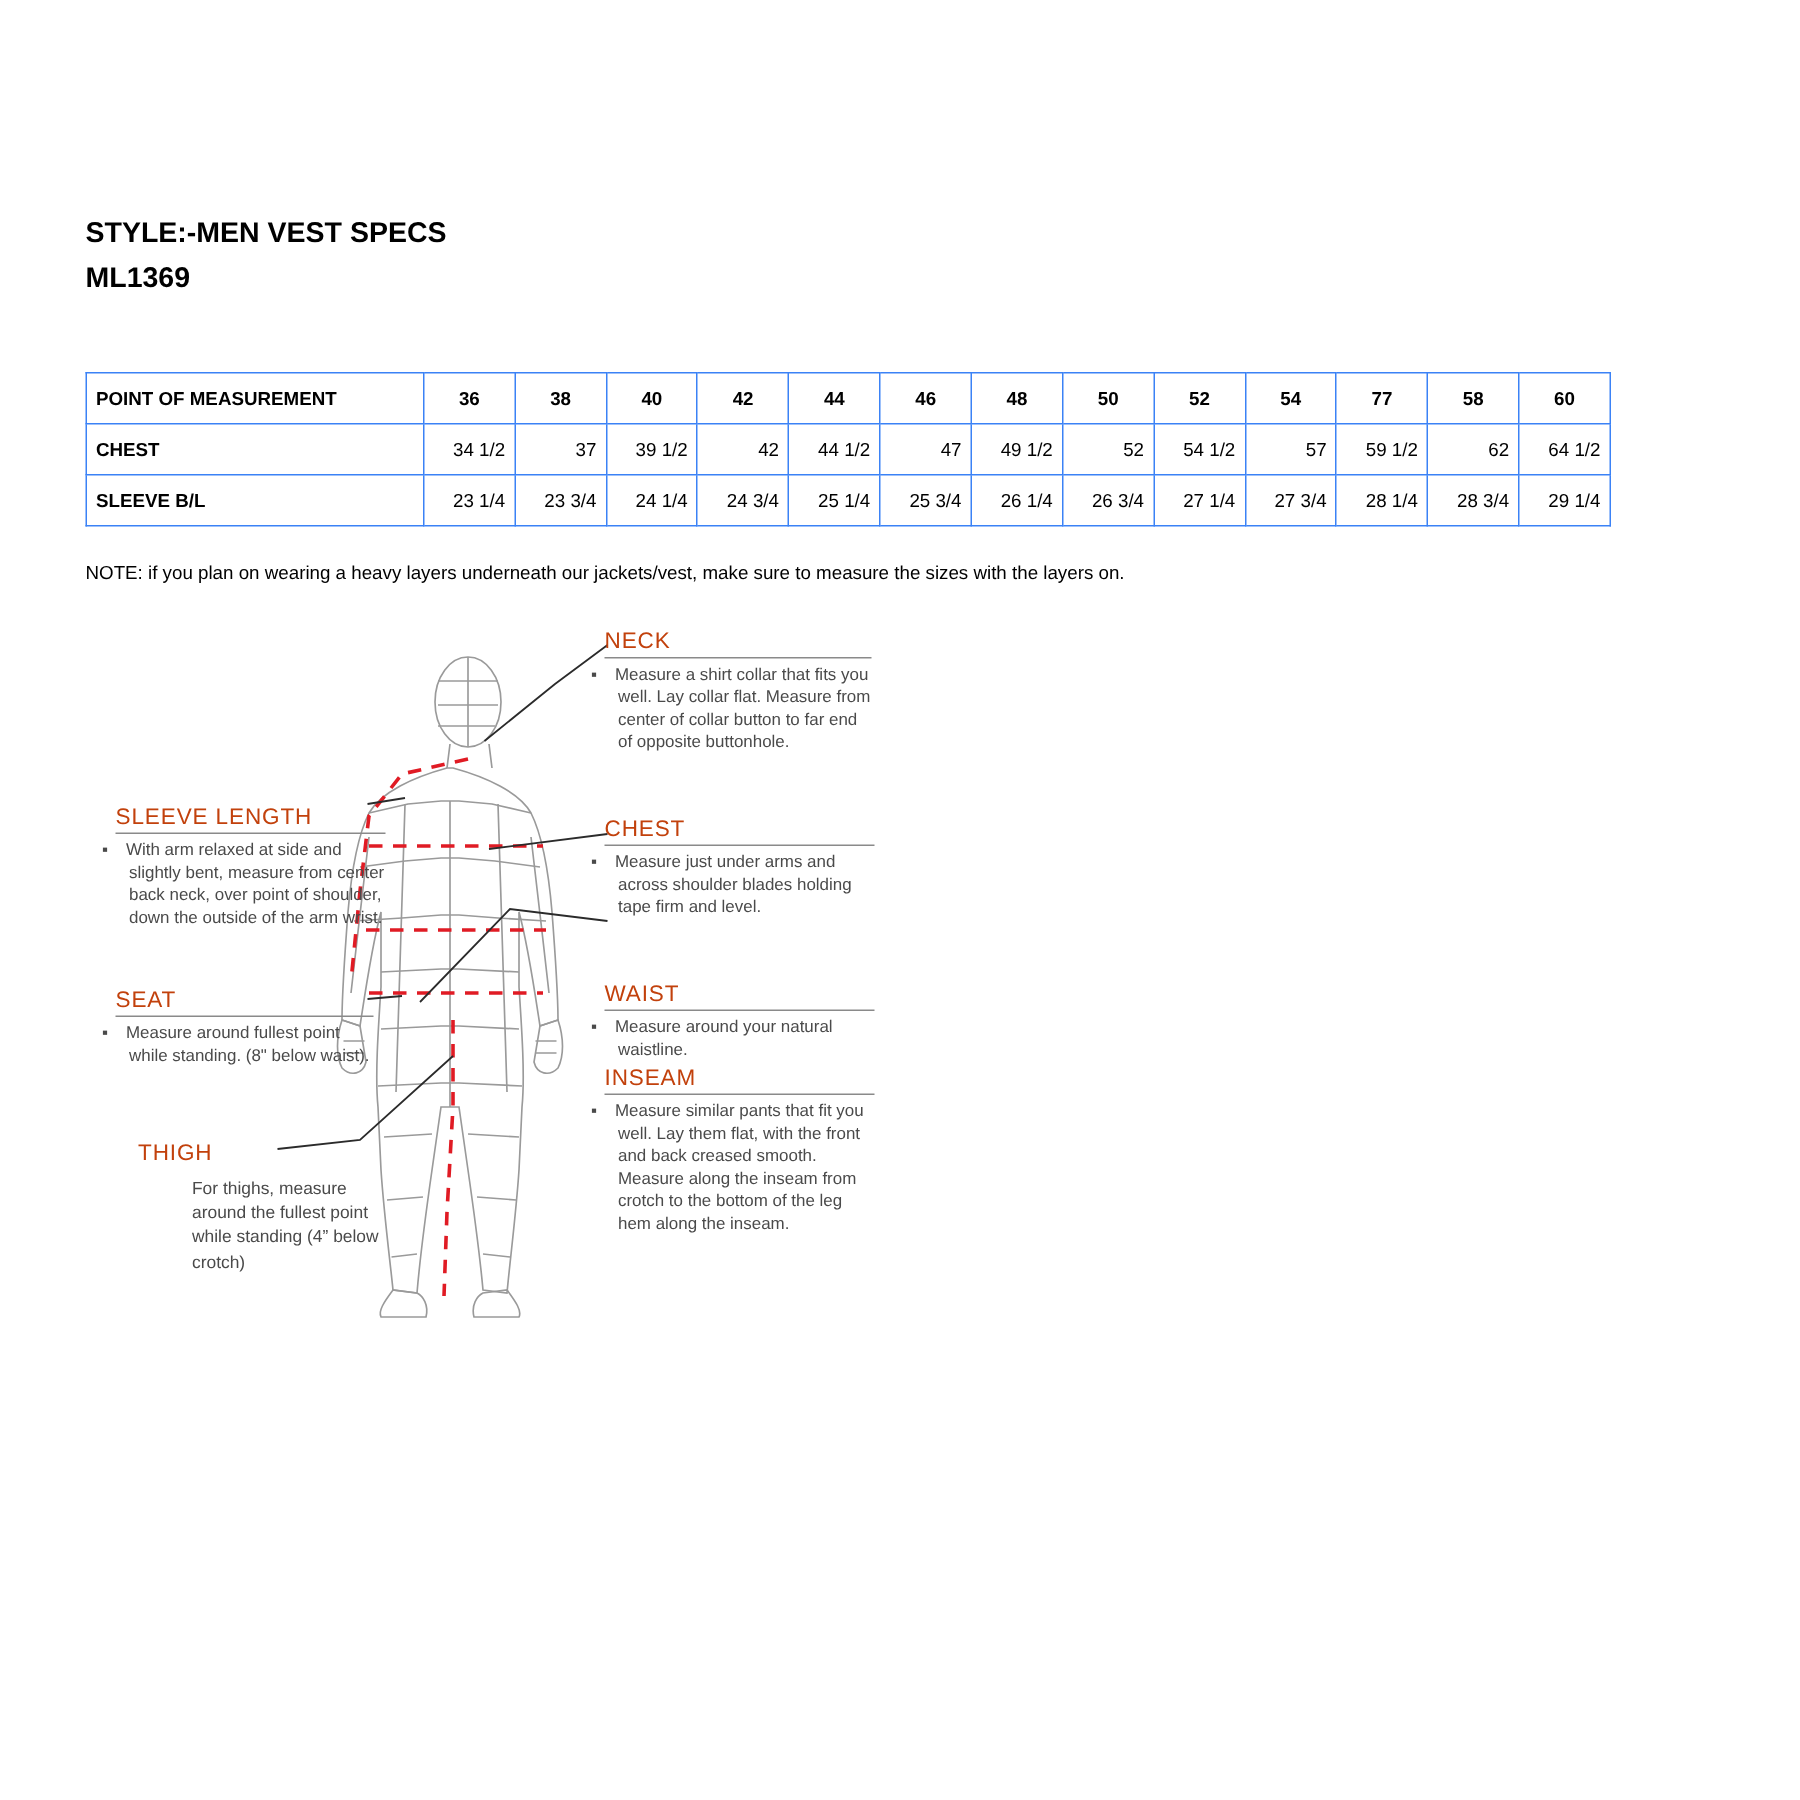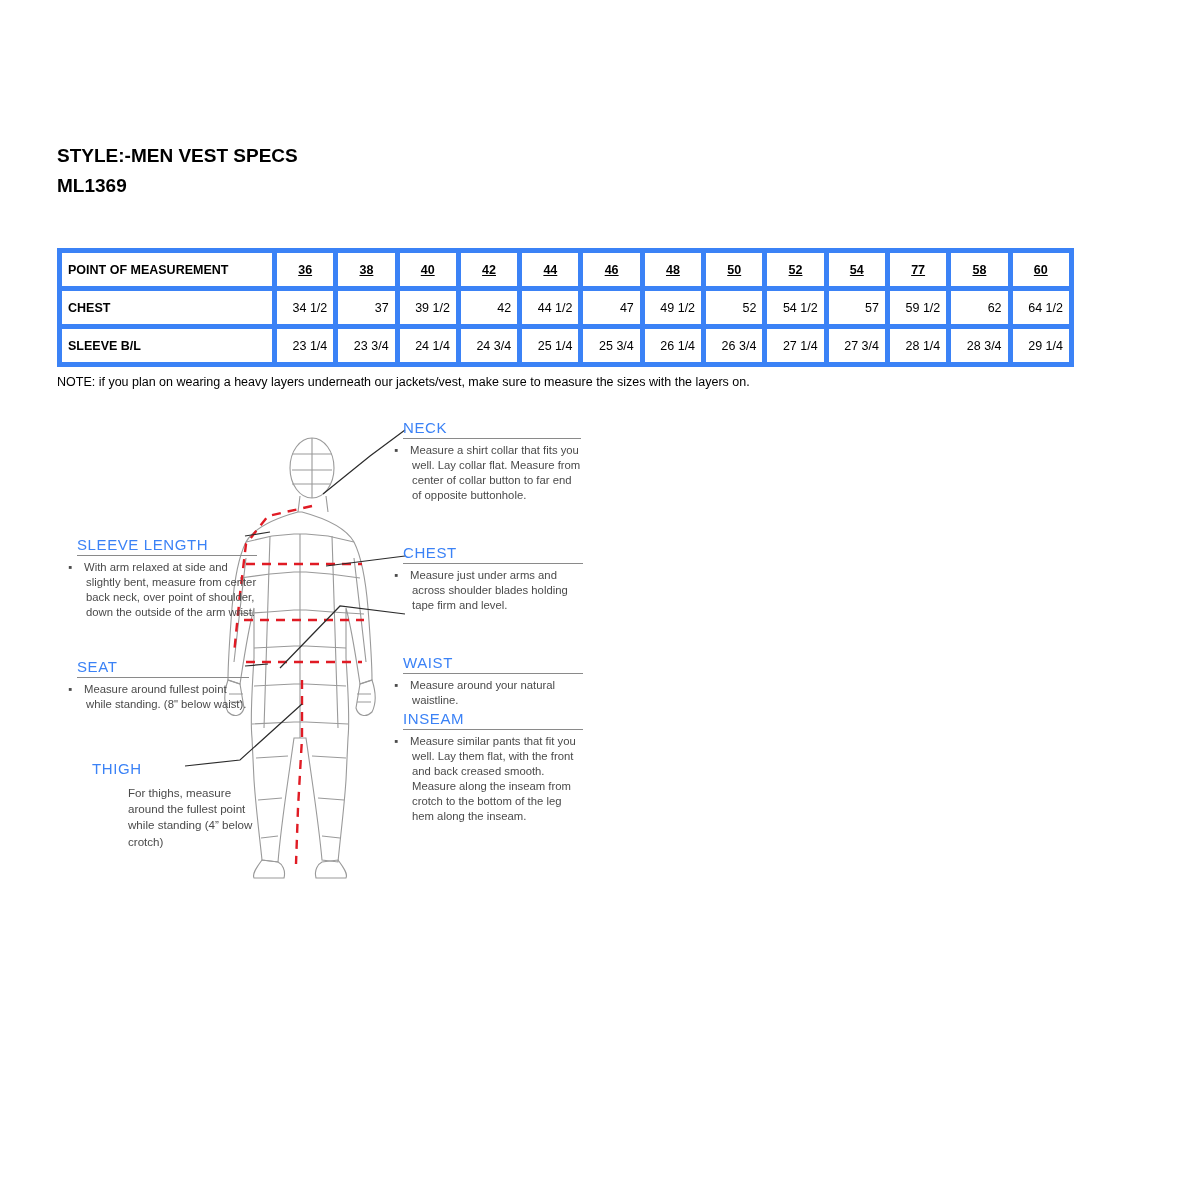--- a/index.html
+++ b/index.html
@@ -33,37 +33,36 @@
 
   table.specs {
     position: absolute;
     left: 57px;
     top: 248px;
     border-collapse: collapse;
     width: 1017px;
     font-size: 12.5px;
   }
   table.specs td, table.specs th {
-    border: 5px solid #3b82f6;
+    border: 1px solid #3b82f6;
     height: 33px;
     padding: 0 6px;
     text-align: left;
     font-weight: normal;
     vertical-align: middle;
     white-space: nowrap;
   }
   table.specs th.rowhead, table.specs td.rowhead {
     font-weight: bold;
     width: 248px;
   }
   table.specs th.sizecell {
     font-weight: bold;
     text-align: center;
     width: 57px;
-    text-decoration: underline;
   }
   table.specs td.valcell {
     text-align: right;
     width: 57px;
   }
 
   .note {
     position: absolute;
     left: 57px;
     top: 375px;
@@ -82,21 +81,21 @@
 
   
   .lbl {
     position: absolute;
     font-family: "Liberation Sans", sans-serif;
     color: #3a3a3a;
   }
   .lbl .hd {
     font-size: 15px;
     letter-spacing: 0.6px;
-    color: #3b82f6;
+    color: #c2410c;
   }
   .lbl .bd {
     font-size: 11.3px;
     line-height: 1.32;
     color: #4a4a4a;
   }
   .lbl .bd .bullet {
     display: inline-block;
     width: 7px;
     color: #4a4a4a;

